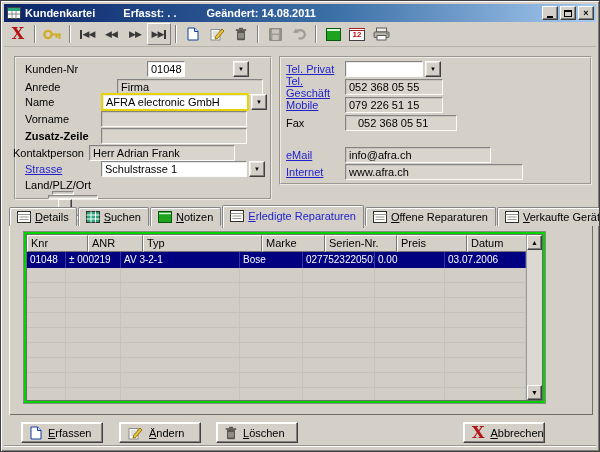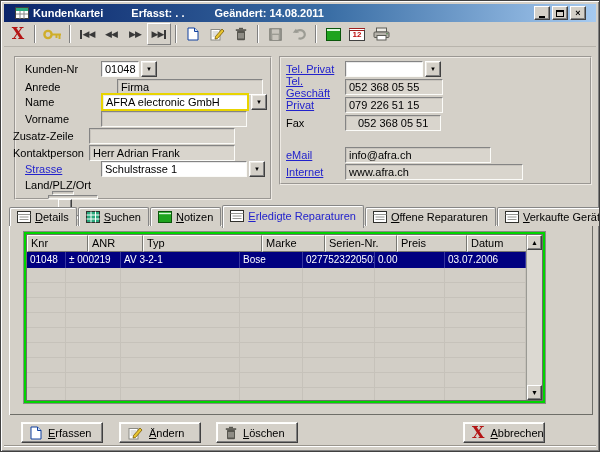--- a/index.html
+++ b/index.html
@@ -8,21 +8,21 @@
     position:relative;width:600px;height:452px;background:#d4d0c8;
     font-family:"Liberation Sans",sans-serif;font-size:11px;color:#000;
     border:1px solid #404040;
     box-shadow:inset 1px 1px 0 #ffffff, inset -1px -1px 0 #808080;
     overflow:hidden;
   }
   
   .titlebar{
     position:absolute;left:3px;top:3px;right:3px;height:18px;
     background:linear-gradient(to right,#0a246a,#3a6ea5 55%,#a6caf0);
-    display:flex;align-items:center;padding:0 10px;color:#fff;font-weight:bold;
+    display:flex;align-items:center;padding:0 2px;color:#fff;font-weight:bold;
   }
   .titlebar .appicon{width:14px;height:12px;margin:0 4px 0 1px;flex:none;}
   .titlebar .t-title{margin-right:28px;}
   .titlebar .t-meta{margin-right:30px;font-weight:bold;}
   .caption-btns{margin-left:auto;display:flex;gap:2px;}
   .cbtn{
     width:16px;height:14px;background:#d4d0c8;border:1px solid;
     border-color:#fff #404040 #404040 #fff;box-shadow:inset -1px -1px 0 #808080;
     display:flex;align-items:center;justify-content:center;
     font-size:9px;color:#000;font-weight:bold;line-height:1;
@@ -249,21 +249,21 @@
             <rect x="4" y="8.5" width="9" height="4.5" fill="#fff" stroke="#5c5c56"></rect>
             <circle cx="14" cy="6.8" r="0.8" fill="#3a7a3a"></circle>
           </svg>
         </span>
       </span>
     </div>
 
   <div class="groupbox gb-left"></div>
   <div class="groupbox gb-right"></div>
 
-  <div class="frow" style="left:24px;top:60px;">
+  <div class="frow" style="left:24px;top:60px;gap:46px;">
     <span class="lbl lw">Kunden-Nr</span>
     <span class="tf" style="width:38px;">01048</span>
     <span class="ddbtn" style="margin-left:2px;">
         <span class="ddar">▼</span>
       </span>
   </div>
   <div class="frow" style="left:24px;top:78px;">
     <span class="lbl lw">Anrede</span>
     <span class="tf ro" style="width:146px;margin-left:16px;">Firma</span>
   </div>
@@ -271,21 +271,21 @@
     <span class="lbl lw">Name</span>
     <span class="tf focusfield" style="width:148px;">AFRA electronic GmbH</span>
     <span class="ddbtn" style="margin-left:2px;">
         <span class="ddar">▼</span>
       </span>
   </div>
   <div class="frow" style="left:24px;top:110px;">
     <span class="lbl lw">Vorname</span>
     <span class="tf ro" style="width:146px;"></span>
   </div>
-  <div class="frow" style="left:12px;top:127px;">
+  <div class="frow" style="left:24px;top:127px;font-weight:bold;">
     <span class="lbl lw">Zusatz-Zeile</span>
     <span class="tf ro" style="width:146px;"></span>
   </div>
   <div class="frow" style="left:12px;top:144px;">
     <span class="lbl lw">Kontaktperson</span>
     <span class="tf ro" style="width:146px;">Herr Adrian Frank</span>
   </div>
   <div class="frow" style="left:24px;top:160px;">
     <span class="lbl link lw">Strasse</span>
     <span class="tf" style="width:146px;">Schulstrasse 1</span>
@@ -309,26 +309,26 @@
     <span class="tf" style="width:78px;"></span>
     <span class="ddbtn" style="margin-left:2px;">
         <span class="ddar">▼</span>
       </span>
   </div>
   <div class="frow" style="left:285px;top:78px;">
     <span class="lbl link lw2">Tel. Geschäft</span>
     <span class="tf ro" style="width:98px;">052 368 05 55</span>
   </div>
   <div class="frow" style="left:285px;top:96px;">
-    <span class="lbl link lw2">Privat</span>
+    <span class="lbl link lw2">Mobile</span>
     <span class="tf ro" style="width:98px;">079 226 51 15</span>
   </div>
   <div class="frow" style="left:285px;top:114px;">
     <span class="lbl lw2">Fax</span>
-    <span class="tf ro" style="width:96px;padding-left:12px;">052 368 05 51</span>
+    <span class="tf ro" style="width:112px;padding-left:12px;">052 368 05 51</span>
   </div>
   <div class="frow" style="left:285px;top:146px;">
     <span class="lbl link lw2">eMail</span>
     <span class="tf ro" style="width:146px;">info@afra.ch</span>
   </div>
   <div class="frow" style="left:285px;top:163px;">
     <span class="lbl link lw2">Internet</span>
     <span class="tf ro" style="width:178px;">www.afra.ch</span>
   </div>
 

